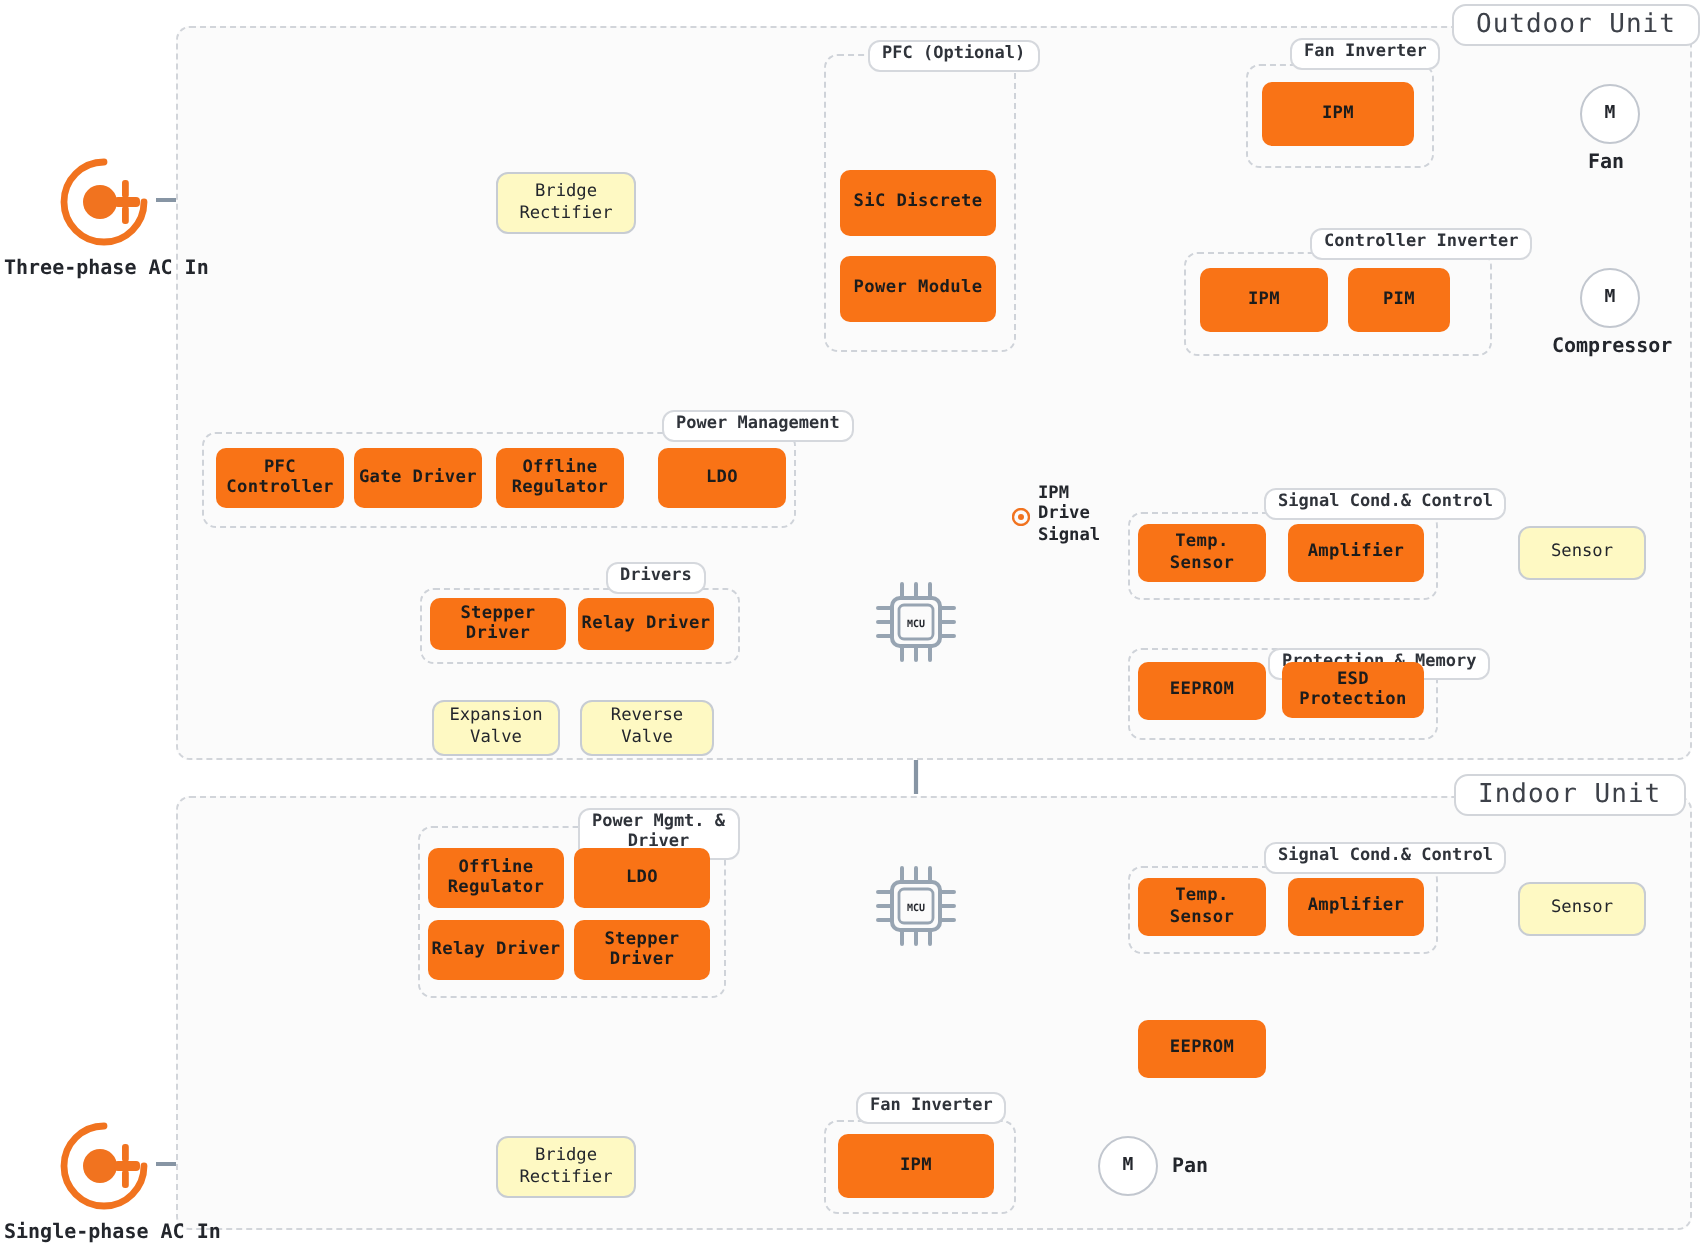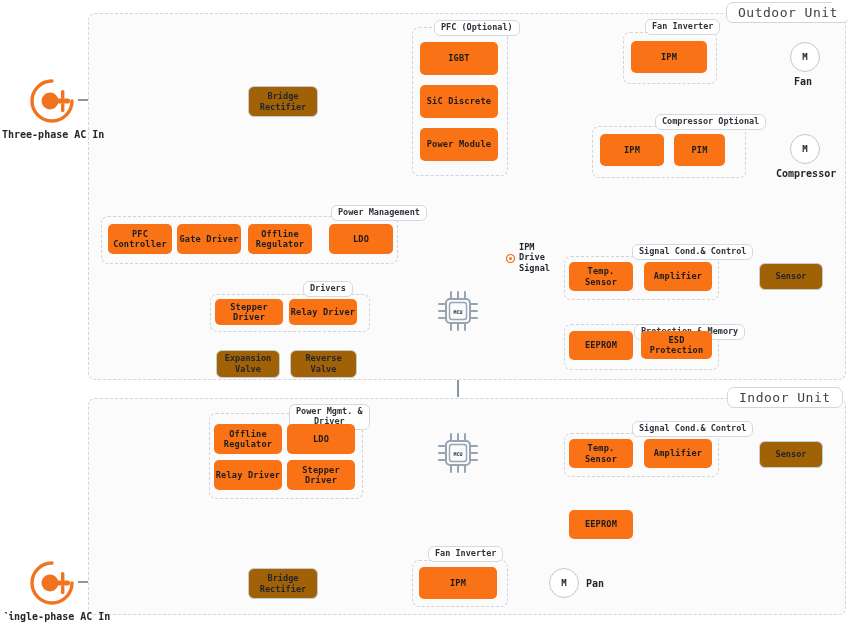--- a/index.html
+++ b/index.html
@@ -1,33 +1,33 @@
 <!DOCTYPE html>
 <html><head>
 <meta charset="utf-8">
 <style>
   html,body{margin:0;padding:0;background:#ffffff;}
   body{width:850px;height:627px;font-family:"DejaVu Sans Mono","Liberation Mono",monospace;}
-  #stage{position:relative;width:850px;height:627px;overflow:hidden;background:#fff;border-radius:31px;}
+  #stage{position:relative;width:850px;height:627px;overflow:hidden;background:#fff;}
   svg#wires{position:absolute;left:0;top:0;width:850px;height:627px;pointer-events:none;}
 
   .zone{position:absolute;border:1.4px dashed #d2d5da;border-radius:7px;background:#fbfbfb;}
   .zone-label{position:absolute;border:1.2px solid #d2d5da;border-radius:7px;background:#ffffff;
     font-size:13px;color:#3d4149;padding:2px 11px;letter-spacing:.5px;white-space:nowrap;}
 
   .group{position:absolute;border:1.2px dashed #cfd3d9;border-radius:7px;background:transparent;}
   .group-label{position:absolute;border:1px solid #d5d8dd;border-radius:6px;background:#ffffff;
     font-size:8.5px;color:#2f333a;padding:2px 6px;white-space:nowrap;font-weight:bold;
     text-align:center;line-height:1.15;}
 
   .obox{position:absolute;background:#f97316;border-radius:5px;color:#1c1c1c;
     font-size:8.6px;font-weight:bold;display:flex;align-items:center;justify-content:center;
     text-align:center;line-height:1.2;letter-spacing:.2px;}
-  .wbox{position:absolute;background:#a16207;border:1.1px solid #c7ccd3;border-radius:6px;
-    color:#23262c;font-size:8.6px;font-weight:bold;display:flex;align-items:center;
+  .wbox{position:absolute;background:#fef9c3;border:1.1px solid #c7ccd3;border-radius:6px;
+    color:#23262c;font-size:8.6px;font-weight:normal;display:flex;align-items:center;
     justify-content:center;text-align:center;line-height:1.25;}
 
   .motor{position:absolute;width:28px;height:28px;border-radius:50%;border:1.2px solid #c2c7cf;
     background:#fff;display:flex;align-items:center;justify-content:center;
     font-size:9px;font-weight:bold;color:#23262c;}
   .cap{position:absolute;font-size:10px;color:#23262c;font-weight:bold;white-space:nowrap;}
 
   .plug{position:absolute;width:50px;height:50px;}
   .chip{position:absolute;width:46px;height:46px;}
   .gear-dot{position:absolute;width:9px;height:9px;}
@@ -137,32 +137,31 @@
       <rect x="34" y="27" width="3.4" height="9" rx="1.5" fill="#f1731f"></rect>
     </svg>
   </div>
   <div class="cap" style="left:2px;top:129px;">Three-phase AC In</div>
 
   <div class="wbox" style="left:248px;top:86px;width:68px;height:29px;white-space:pre-line;">Bridge
 Rectifier</div>
 
   <div class="group" style="left:412px;top:27px;width:94px;height:147px;"></div>
   <div class="group-label" style="left:434px;top:20px;">PFC (Optional)</div>
-  <div class="obox" style="left:420px;top:42px;width:78px;height:33px;">IGBT</div>
   <div class="obox" style="left:420px;top:85px;width:78px;height:33px;">SiC Discrete</div>
   <div class="obox" style="left:420px;top:128px;width:78px;height:33px;text-align:right;">Power Module</div>
 
   <div class="group" style="left:623px;top:32px;width:92px;height:50px;"></div>
   <div class="group-label" style="left:645px;top:19px;">Fan Inverter</div>
   <div class="obox" style="left:631px;top:41px;width:76px;height:32px;">IPM</div>
   <div class="motor" style="left:790px;top:42px;">M</div>
   <div class="cap" style="left:794px;top:76px;">Fan</div>
 
   <div class="group" style="left:592px;top:126px;width:152px;height:50px;"></div>
-  <div class="group-label" style="left:655px;top:114px;">Compressor Optional</div>
+  <div class="group-label" style="left:655px;top:114px;">Controller Inverter</div>
   <div class="obox" style="left:600px;top:134px;width:64px;height:32px;">IPM</div>
   <div class="obox" style="left:674px;top:134px;width:51px;height:32px;">PIM</div>
   <div class="motor" style="left:790px;top:134px;">M</div>
   <div class="cap" style="left:776px;top:168px;">Compressor</div>
 
   <div class="group" style="left:101px;top:216px;width:295px;height:46px;"></div>
   <div class="group-label" style="left:331px;top:205px;">Power Management</div>
   <div class="obox" style="left:108px;top:224px;width:64px;height:30px;">PFC Controller</div>
   <div class="obox" style="left:177px;top:224px;width:64px;height:30px;">Gate Driver</div>
   <div class="obox" style="left:248px;top:224px;width:64px;height:30px;white-space:pre-line;">Offline

